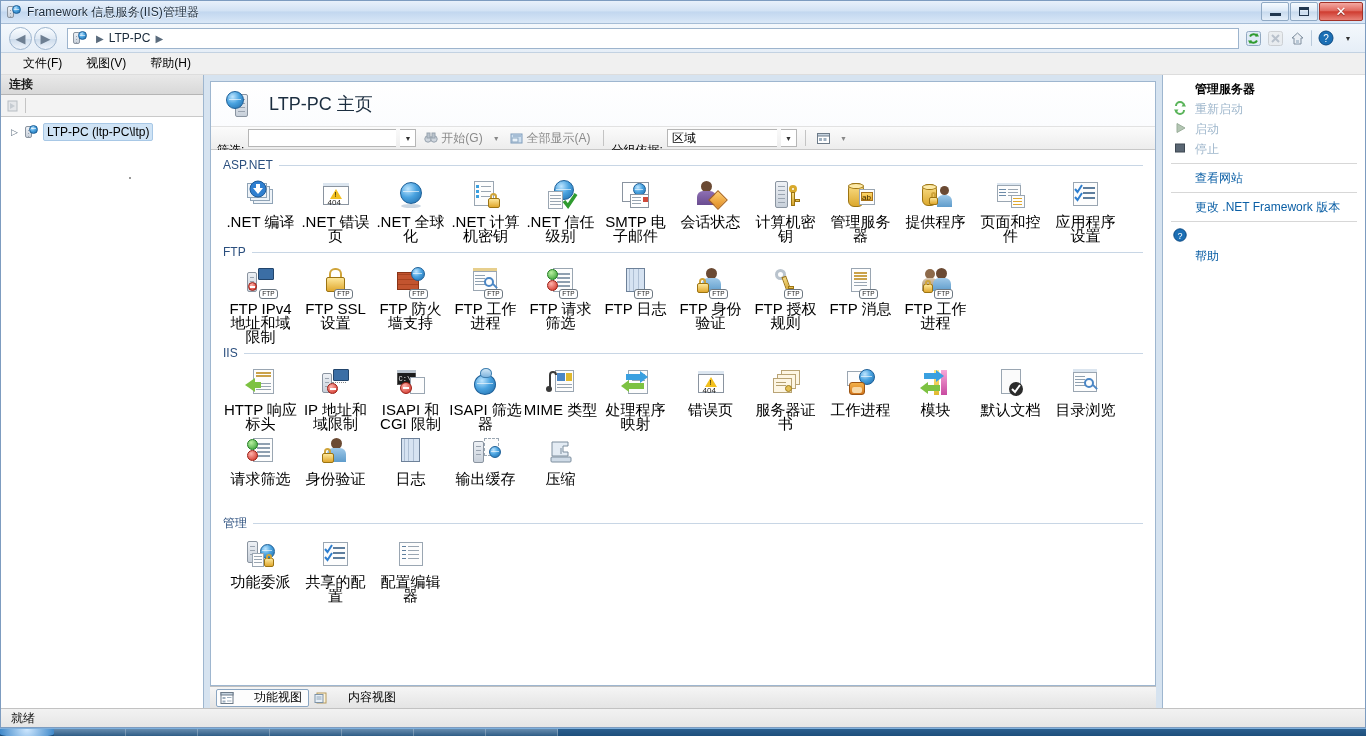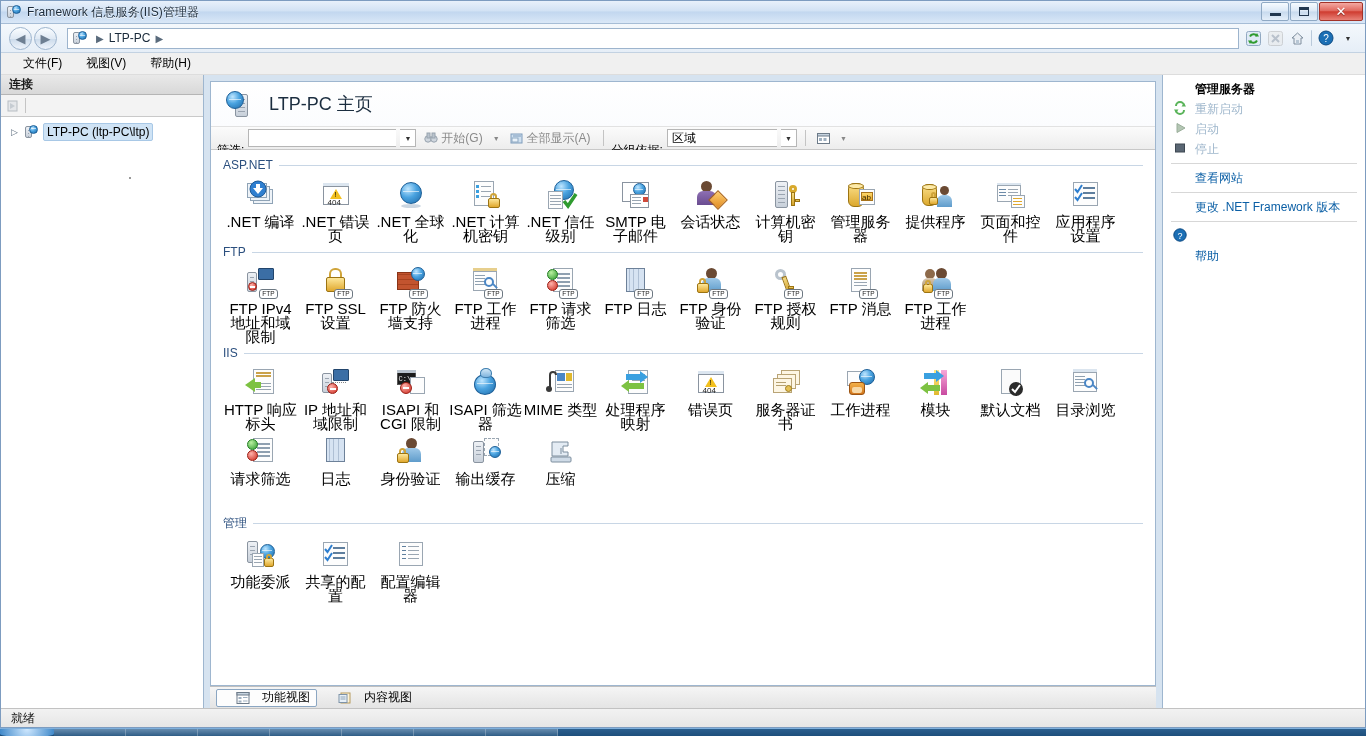--- a/index.html
+++ b/index.html
@@ -208,22 +208,22 @@
   }
 
   .viewtabs {
     height: 22px; flex: 0 0 22px;
     background: linear-gradient(180deg,#f5f5f5 0%,#e4e4e4 100%);
     border-top: 1px solid #bfbfbf;
     display: flex; align-items: center; padding-left: 6px; gap: 2px;
     margin-top: 0;
   }
   .viewtab {
-    display: flex; align-items: center; gap: 12px;
-    padding: 1px 6px 1px 19px; font-size: 12px; height: 18px;
+    display: flex; align-items: center; gap: 20px;
+    padding: 1px 6px 1px 3px; font-size: 12px; height: 18px;
   }
   .viewtab.active { border: 1px solid #8ba6c2; background: #fdfdfd; border-radius: 2px;}
   .vt-ico { width: 14px; height: 14px; position: relative; }
 
   
   .rightpane {
     width: 203px; flex: 0 0 203px;
     background: #fff;
     border-left: 1px solid #9eb6cf;
     display: flex; flex-direction: column;
@@ -905,33 +905,33 @@
                   <span class="doc" style="left:8px;top:2px;width:20px;height:24px;"></span>
                   <span style="position:absolute;left:12px;top:7px;width:13px;height:1.5px;background:#8fa0b0;box-shadow:0 4px 0 #8fa0b0,0 8px 0 #8fa0b0,0 12px 0 #8fa0b0"></span>
                   <span class="green-dot" style="left:2px;top:3px;width:11px;height:11px;"></span>
                   <span class="red-dot" style="left:2px;top:14px;width:11px;height:11px;"></span>
                 </span>
                 <span class="tile-label">请求筛选</span>
               </div>
 
               <div class="tile">
                 <span class="tile-icon">
-                  <span class="book" style="left:6px;top:2px;width:19px;height:24px;"></span>
-                </span>
-                <span class="tile-label">日志</span>
-              </div>
-
-              <div class="tile">
-                <span class="tile-icon">
                   <span class="person-head" style="left:11px;top:2px;width:11px;height:11px;"></span>
                   <span class="person-body" style="left:7px;top:12px;width:19px;height:14px;background:linear-gradient(180deg,#9ec8e8,#5f9ccb);"></span>
                   <span class="lock-shackle" style="left:4px;top:12px;width:7px;height:6px;"></span>
                   <span class="lock-body" style="left:2px;top:17px;width:12px;height:10px;"></span>
                 </span>
                 <span class="tile-label">身份验证</span>
+              </div>
+
+              <div class="tile">
+                <span class="tile-icon">
+                  <span class="book" style="left:6px;top:2px;width:19px;height:24px;"></span>
+                </span>
+                <span class="tile-label">日志</span>
               </div>
 
               <div class="tile">
                 <span class="tile-icon">
                   <span class="server" style="left:3px;top:5px;width:11px;height:22px;">
                       <i style="top:4px"></i>
                       <i style="top:8px"></i>
                       <i style="top:12px"></i>
                     </span>
                   <span style="position:absolute;left:14px;top:2px;width:15px;height:18px;border:1px dashed #9aa6b2;background:#fcfcfc"></span>

